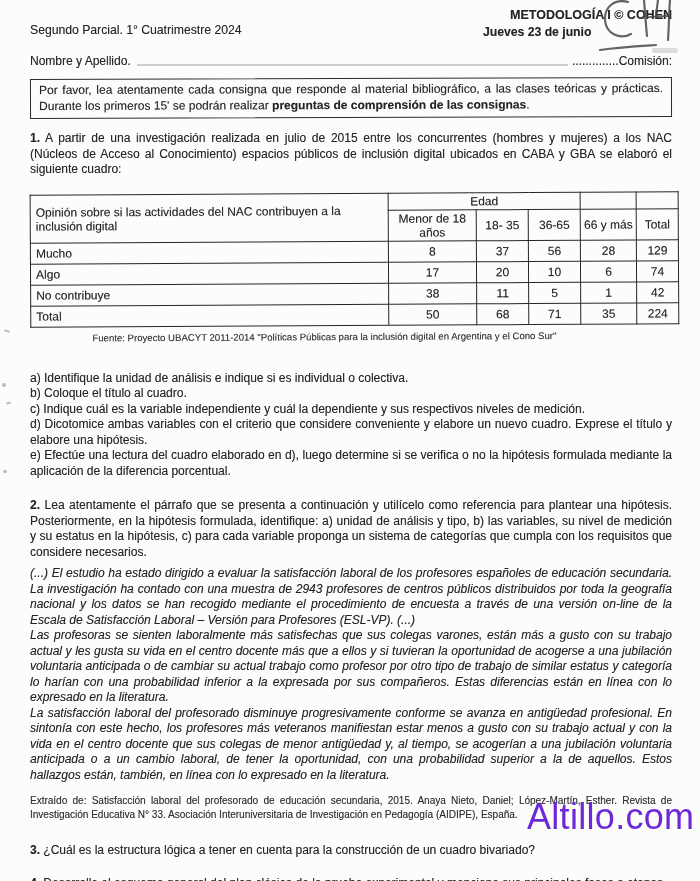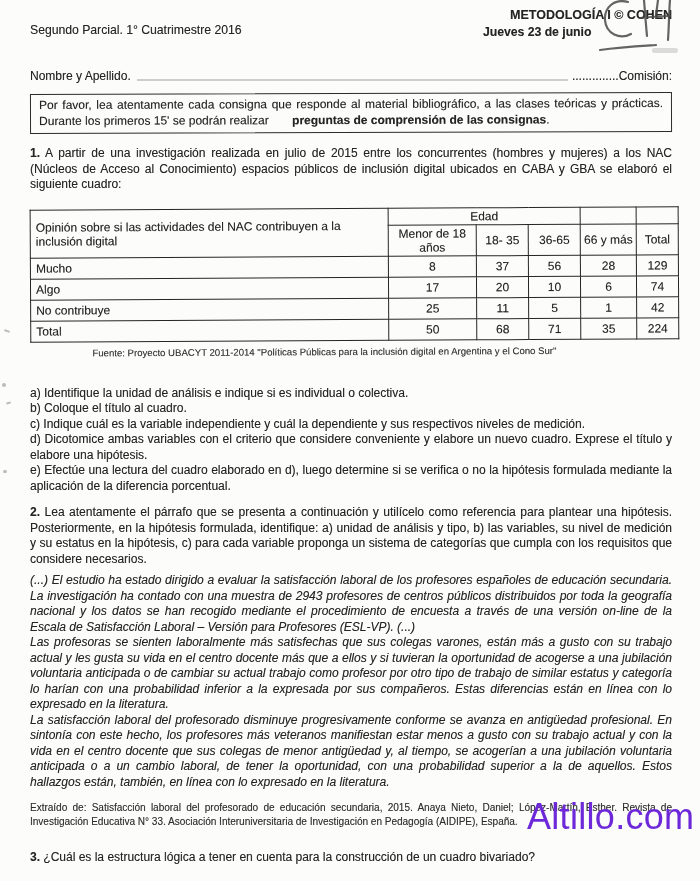--- a/index.html
+++ b/index.html
@@ -5,28 +5,28 @@
   html,body{margin:0;padding:0;}
   body{
     width:700px;height:881px;position:relative;overflow:hidden;
     background:#fcfcfa;color:#242424;
     font-family:"Liberation Sans","DejaVu Sans",sans-serif;
     font-size:12px;line-height:15.5px;
     text-shadow:0.2px 0.2px 0.35px rgba(45,45,45,0.38);
   }
   .page{padding:8px 28px 0 30px;position:relative;}
   .just{text-align:justify;}
-  b,.b{font-weight:bold;margin-left:20px;}
+  b,.b{font-weight:bold;}
   
   .hdr-line1{font-weight:bold;font-size:12.5px;line-height:14px;text-align:right;}
   .hdr-line2{font-size:12.2px;line-height:14px;margin-top:1px;}
   .hdr-date{position:absolute;left:483px;top:25px;font-weight:bold;font-size:12.2px;}
   .hw-mark{position:absolute;top:-4px;right:6px;}
   
-  .name-row{display:flex;align-items:flex-end;margin-top:32px;height:15px;}
+  .name-row{display:flex;align-items:flex-end;margin-top:17px;height:15px;}
   .name-label{white-space:nowrap;}
   .name-fill{flex:1;border-bottom:2px solid rgba(40,40,40,0.22);margin:0 4px 3px 6px;filter:blur(0.4px);}
   .comision{white-space:nowrap;}
   
   .notice{border:1.6px solid #2c2c2c;padding:3px 8px 4px 8px;margin-top:9px;
           transform:rotate(-0.18deg);}
   
   .q1{margin-top:13px;}
   .qnum{font-weight:bold;}
   
@@ -36,21 +36,21 @@
   td.lbl{text-align:left;padding-left:5px;}
   td.grp{text-align:center;font-weight:normal;}
   td.ch{text-align:center;margin-top:48px;}
   td.num{text-align:center;height:18px;}
   td.rowlbl{text-align:left;padding-left:5px;height:18px;}
   .fuente{font-size:9.6px;line-height:12px;margin-top:5px;margin-left:62px;color:#333;}
   
   .sublist{margin-top:28px;}
   .sublist .li{text-align:justify;}
   
-  .q2{margin-top:11px;}
+  .q2{margin-top:19px;}
   .quote{margin-top:6px;font-style:italic;}
   .quote p{margin:0;text-align:justify;}
   .citation{font-size:10px;line-height:13.5px;margin-top:11px;text-align:justify;color:#2e2e2e;}
   .q3{margin-top:22px;}
   .q4{margin-top:17px;}
   
   .watermark{position:absolute;left:527px;top:802px;font-size:36px;line-height:30px;
              color:#6d28d9;letter-spacing:0.3px;text-shadow:none;}
   
   .noise{position:absolute;background:rgba(70,70,70,0.35);filter:blur(0.6px);border-radius:2px;}
@@ -60,21 +60,21 @@
   .n4{left:3px;top:470px;width:4px;height:3px;}
   .n5{left:652px;top:48px;width:26px;height:5px;opacity:.5;}
 </style>
 </head>
 <body>
 
 <div class="page">
 
   <div>
     <div class="hdr-line1">METODOLOGÍA I © COHEN</div>
-    <div class="hdr-line2">Segundo Parcial. 1° Cuatrimestre 2016</div>
+    <div class="hdr-line2">Segundo Parcial. 1° Cuatrimestre 2024</div>
     <div class="hdr-date">Jueves 23 de junio</div>
 
     <div class="hw-mark" aria-label="C14">
       <svg width="96" height="58" viewBox="0 0 96 58">
         <g fill="none" stroke="#4a4a4a" stroke-width="2.2" stroke-linecap="round" stroke-linejoin="round" opacity="0.85">
           <path d="M30,6 C16,2 6,12 7,24 C8,38 22,44 33,38"></path>
           <path d="M46,4 C47,16 48,30 49,40"></path>
           <path d="M42,22 C52,21 62,20 72,20"></path>
           <path d="M72,4 C71,16 71,30 70,44"></path>
           <path d="M60,4 C59,12 58,18 58,22"></path>
@@ -134,21 +134,21 @@
       <tr>
         <td class="rowlbl">Algo</td>
         <td class="num">17</td>
         <td class="num">20</td>
         <td class="num">10</td>
         <td class="num">6</td>
         <td class="num">74</td>
       </tr>
       <tr>
         <td class="rowlbl">No contribuye</td>
-        <td class="num">25</td>
+        <td class="num">38</td>
         <td class="num">11</td>
         <td class="num">5</td>
         <td class="num">1</td>
         <td class="num">42</td>
       </tr>
       <tr>
         <td class="rowlbl">Total</td>
         <td class="num">50</td>
         <td class="num">68</td>
         <td class="num">71</td>

